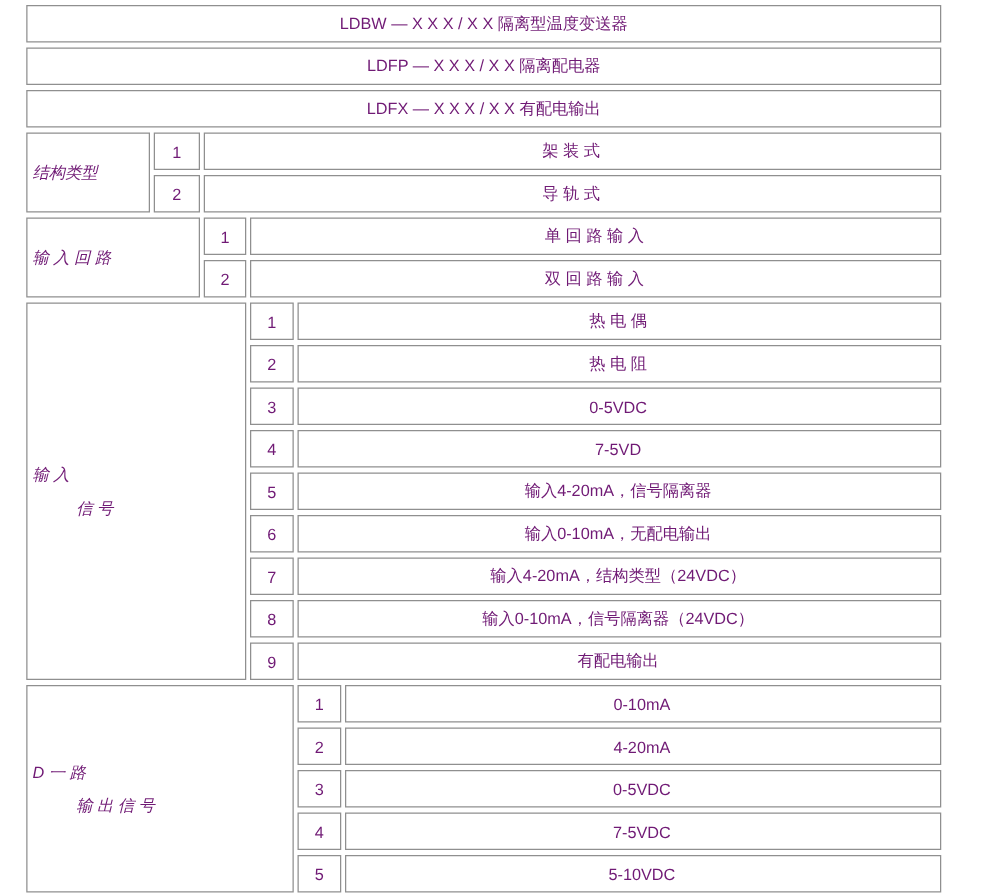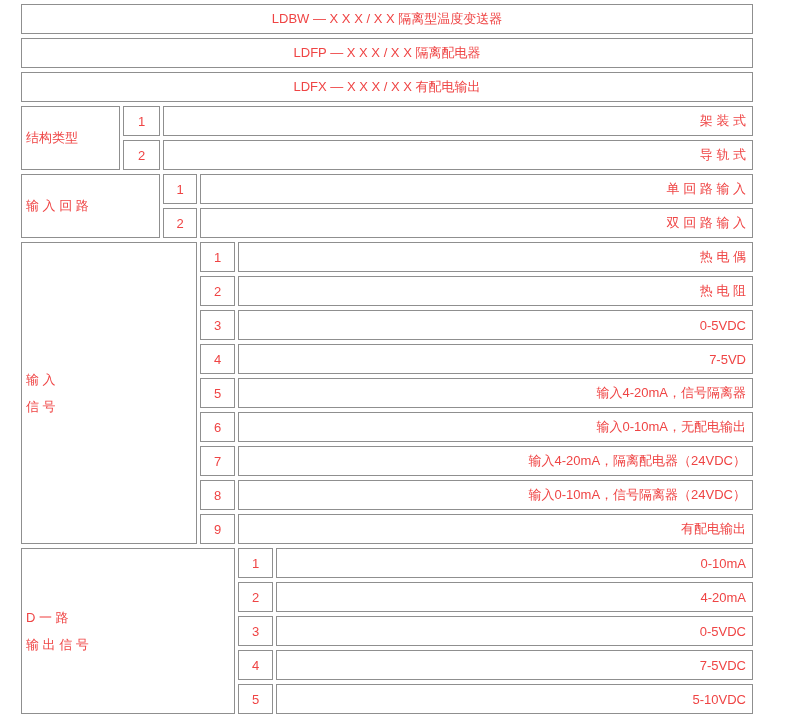--- a/index.html
+++ b/index.html
@@ -21,43 +21,44 @@
     table-layout: fixed;
     border-collapse: separate;
     border-spacing: 3px 4px;
   }
   td {
     box-sizing: border-box;
     border: 1px solid #8f8f8f;
     background: #ffffff;
     height: 30px;
     font-size: 13px;
-    color: #ef4444;
+    color: #701a75;
     vertical-align: middle;
     overflow: hidden;
     white-space: nowrap;
   }
   td.hdr {
     text-align: center;
     padding: 0 4px;
   }
   td.lab {
     text-align: left;
     padding: 14px 4px;
+    font-style: italic;
   }
   td.num {
     text-align: center;
     padding: 0 2px;
   }
   td.desc {
-    text-align: right;
+    text-align: center;
     padding: 0 6px 0 4px;
   }
   .lline { line-height: 16px; }
-  .lline + .lline { margin-top: 11px; }
+  .lline + .lline { margin-top: 11px; margin-left: 35px; }
 </style>
 </head>
 <body>
 
 <div class="page">
   <table class="spec">
     <colgroup>
       <col style="width:99px">
       <col style="width:37px">
       <col style="width:34px">
@@ -124,21 +125,21 @@
     <tr>
       <td class="num">5</td>
       <td class="desc" colspan="2">输入4-20mA，信号隔离器</td>
     </tr>
     <tr>
       <td class="num">6</td>
       <td class="desc" colspan="2">输入0-10mA，无配电输出</td>
     </tr>
     <tr>
       <td class="num">7</td>
-      <td class="desc" colspan="2">输入4-20mA，隔离配电器（24VDC）</td>
+      <td class="desc" colspan="2">输入4-20mA，结构类型（24VDC）</td>
     </tr>
     <tr>
       <td class="num">8</td>
       <td class="desc" colspan="2">输入0-10mA，信号隔离器（24VDC）</td>
     </tr>
     <tr>
       <td class="num">9</td>
       <td class="desc" colspan="2">有配电输出</td>
     </tr>
 

